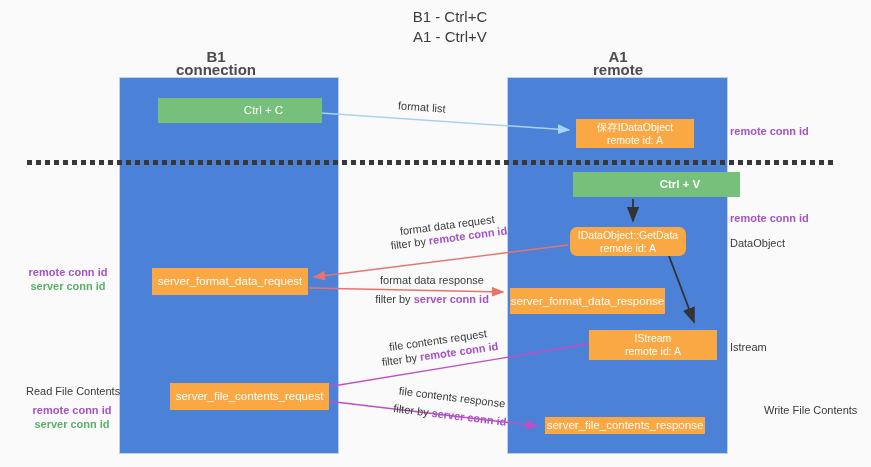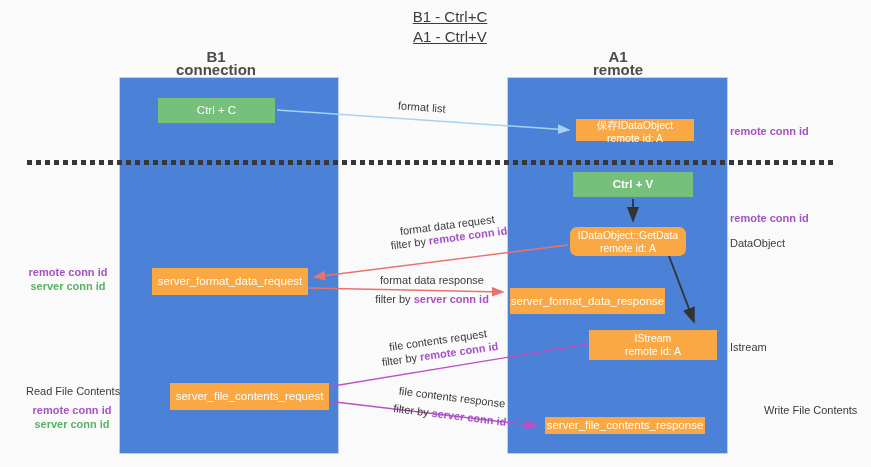--- a/index.html
+++ b/index.html
@@ -5,40 +5,40 @@
   html,body{margin:0;padding:0;}
   body{
     width:871px;height:467px;position:relative;overflow:hidden;
     background:#fafafa;
     font-family:"Liberation Sans","DejaVu Sans",sans-serif;
     color:#3b3b3b;
   }
   .abs{position:absolute;}
   
   .title{left:300px;top:7px;width:300px;text-align:center;
-    font-size:15px;line-height:20px;color:#3d3d3d;z-index:15;text-decoration:underline;}
+    font-size:15px;line-height:20px;color:#3d3d3d;z-index:15;}
   
   .lane-header{width:120px;text-align:center;font-size:15px;line-height:13px;color:#4c4c4c;z-index:15;font-weight:bold;}
   .lh-left{left:156px;top:50px;}
   .lh-right{left:558px;top:50px;}
   
   .lane{background:var(--lane-fill,#4b82d7);border:1px solid #bcd0ef;z-index:1;}
   .lane-left{left:119px;top:77px;width:218px;height:375px;}
   .lane-right{left:507px;top:77px;width:219px;height:375px;}
   
   .dashline{left:27px;top:160px;width:806px;height:5px;z-index:20;
     background:repeating-linear-gradient(to right,#383838 0 5px,transparent 5px 9px);}
   
   .node{z-index:10;display:flex;flex-direction:column;align-items:center;justify-content:center;
     color:#ffffff;text-align:center;font-size:11.5px;line-height:13px;}
-  .node.green{background:var(--node-green,#76c07c);}
+  .node.green{background:var(--node-green,#76c07c);padding-left:47px;}
   .node.orange{background:var(--node-orange,#f9a843);}
   .node.two{font-size:10.5px;}
   .n-ctrlc{left:158px;top:98px;width:117px;height:25px;}
-  .n-saveobj{left:576px;top:119px;width:118px;height:22px;justify-content:space-between;}
+  .n-saveobj{left:576px;top:119px;width:118px;height:29px;}
   .n-ctrlv{left:573px;top:172px;width:120px;height:25px;font-weight:bold;}
   .n-getdata{left:570px;top:227px;width:116px;height:29px;border-radius:7px;}
   .n-fmtreq{left:152px;top:268px;width:156px;height:27px;}
   .n-fmtresp{left:510px;top:288px;width:155px;height:26px;}
   .n-istream{left:589px;top:330px;width:128px;height:30px;}
   .n-filereq{left:150px;top:383px;width:159px;height:27px;margin-left:20px;}
   .n-fileresp{left:545px;top:417px;width:160px;height:17px;}
   
   .edge-label{font-size:11px;color:#3b3b3b;text-align:center;z-index:15;white-space:nowrap;}
   .hl-purple{color:var(--purple,#a553c4);font-weight:bold;}

